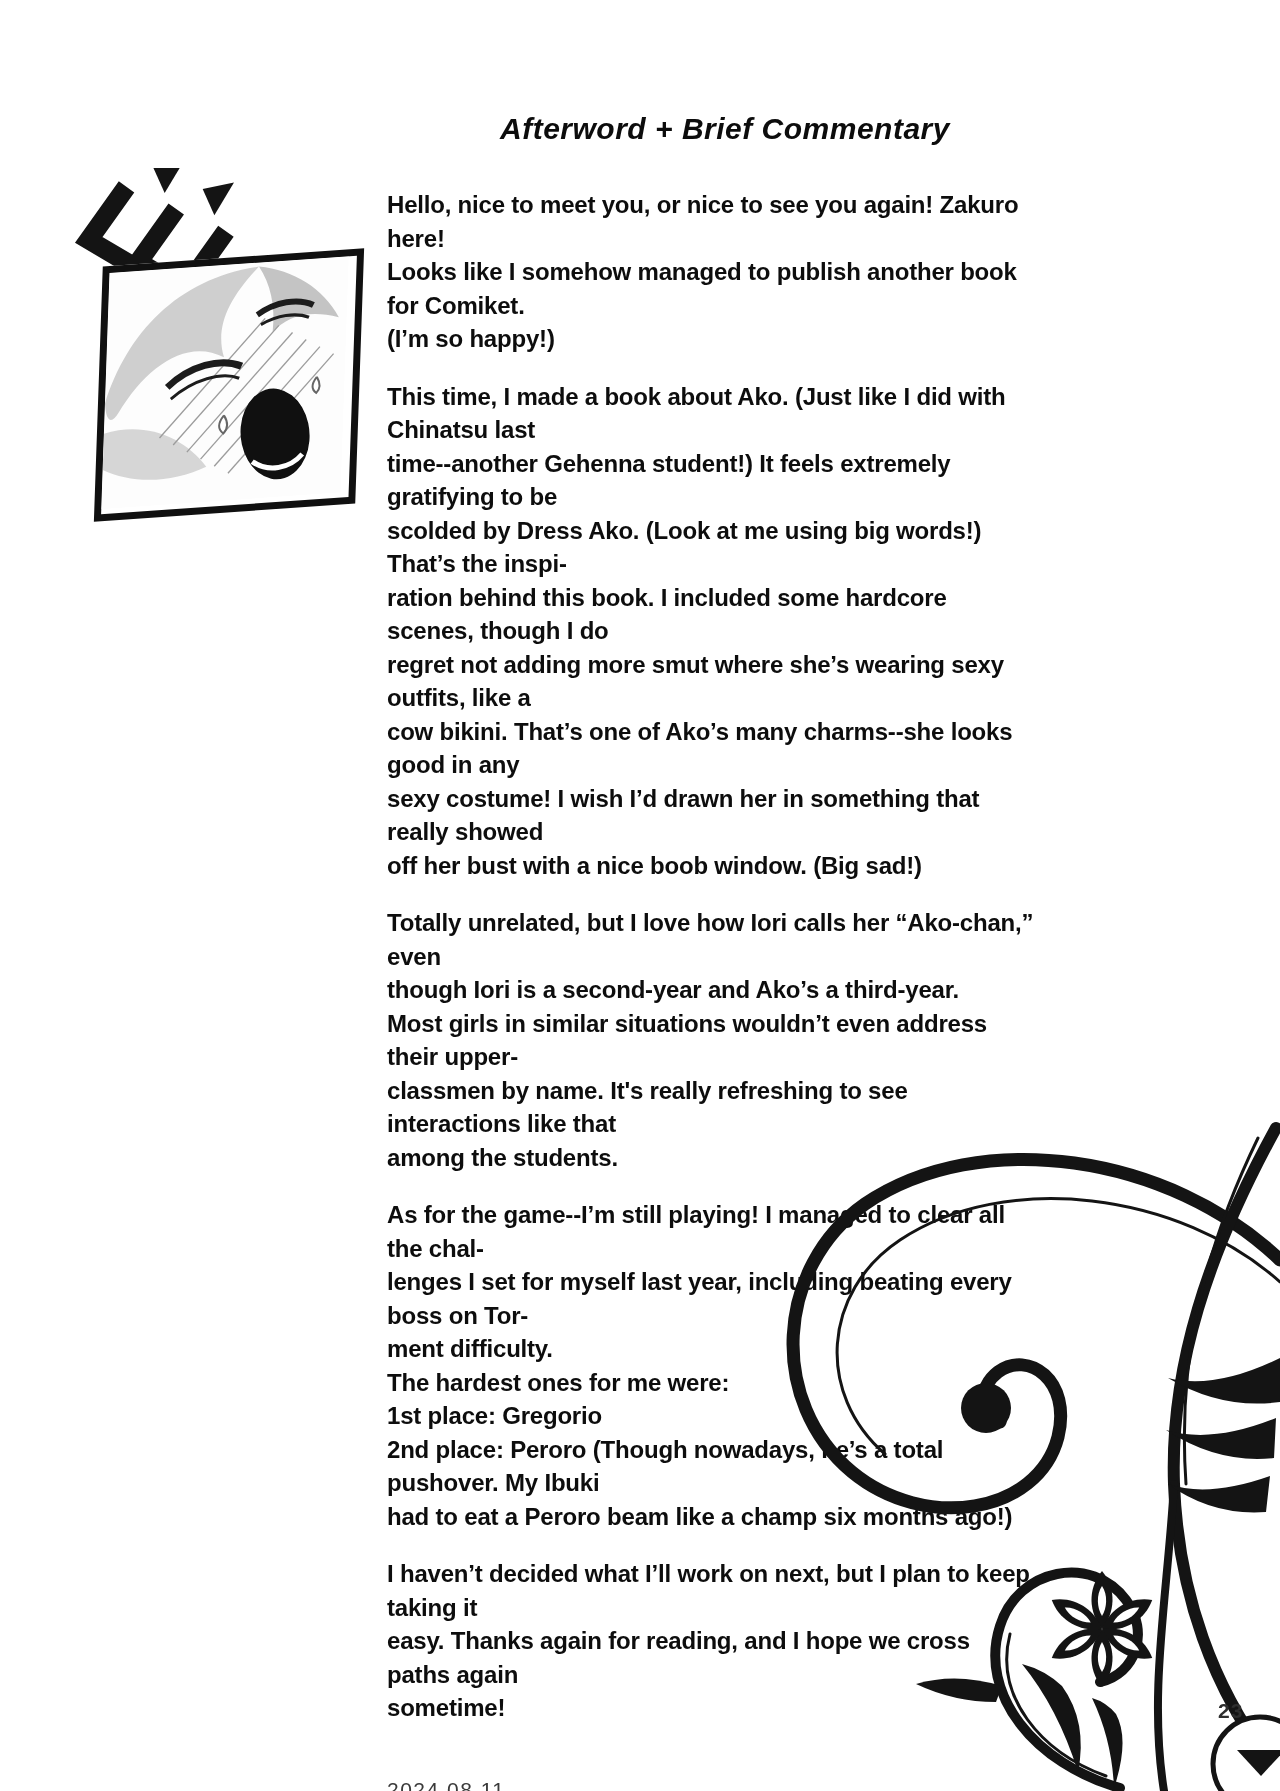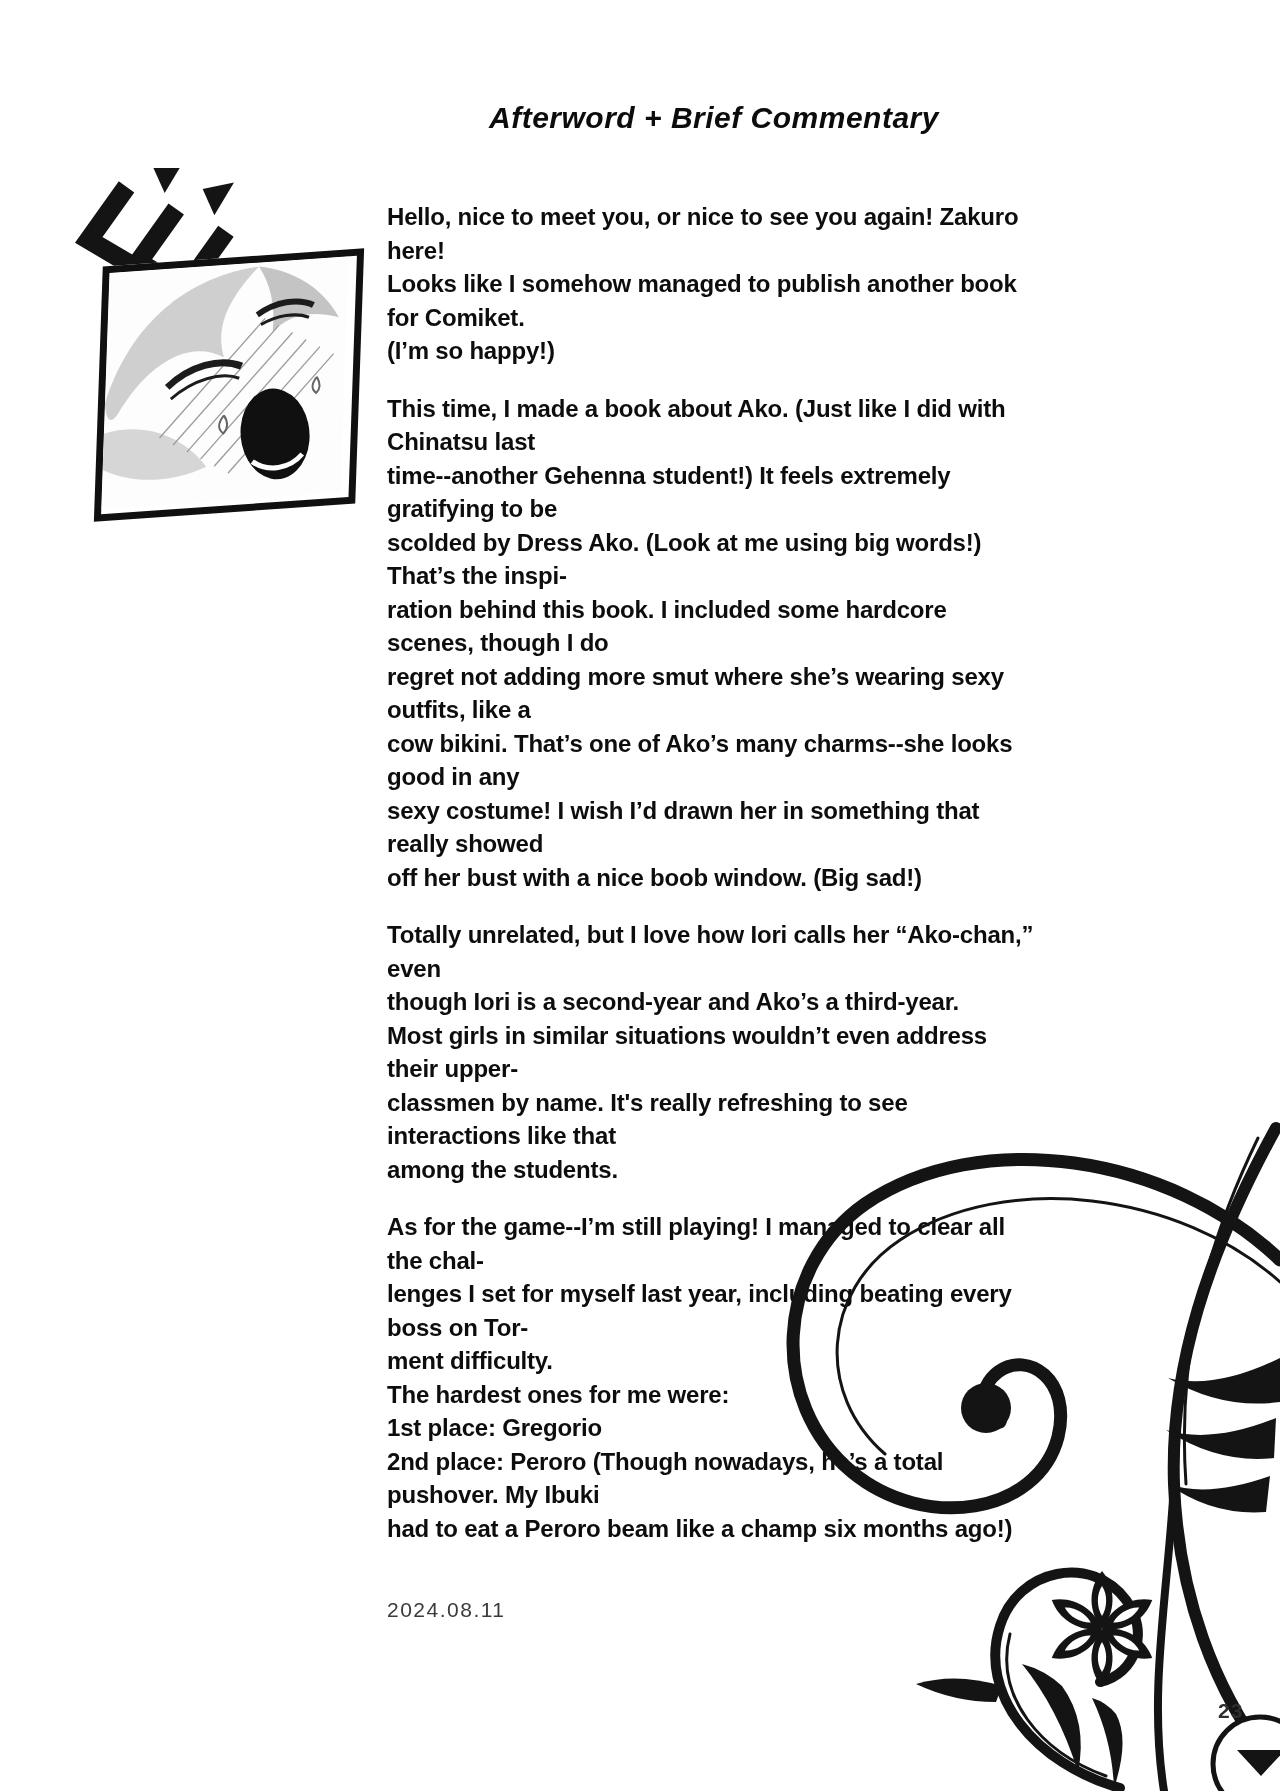--- a/index.html
+++ b/index.html
@@ -8,39 +8,39 @@
     width:1280px;height:1791px;
     margin:0 auto;
     background:#ffffff;
     overflow:hidden;
     font-family:"Liberation Sans",sans-serif;
     color:#0d0d0d;
   }
   .title{
     position:absolute;
     left:387px;top:100px;width:652px;
-    margin:1px;
+    margin:12px;
     text-align:center;
     font-size:30px;
     font-weight:bold;
     font-style:italic;
     letter-spacing:.5px;
     color:#0c0c0c;
     font-family:"Liberation Sans",sans-serif;
   }
   .textcol{
     position:absolute;
     left:387px;top:188px;width:652px;
     font-size:24px;
     font-weight:bold;
     line-height:33.5px;
     letter-spacing:-.2px;
     color:#0d0d0d;
   }
-  .textcol p{margin:12px 0 24px 0;white-space:pre-line;}
+  .textcol p{margin:0 0 24px 0;white-space:pre-line;}
   .credits{
     margin-top:12px;
     font-size:21px;
     font-weight:normal;
     line-height:27px;
     letter-spacing:1.5px;
     color:#3a3a3a;
     white-space:pre-line;
   }
   .credits div{margin:0;}
@@ -129,20 +129,23 @@
 Most girls in similar situations wouldn’t even address their upper-
 classmen by name. It's really refreshing to see interactions like that
 among the students.</p>
     <p>As for the game--I’m still playing! I managed to clear all the chal-
 lenges I set for myself last year, including beating every boss on Tor-
 ment difficulty.
 The hardest ones for me were:
 1st place: Gregorio
 2nd place: Peroro (Though nowadays, he’s a total pushover. My Ibuki
 had to eat a Peroro beam like a champ six months ago!)</p>
+    <p>I haven’t decided what I’ll work on next, but I plan to keep taking it
+easy. Thanks again for reading, and I hope we cross paths again
+sometime!</p>
     <div class="credits">
       <div>2024.08.11</div>
       
       
     </div>
   </div>
 
   <svg class="flourish" width="540" height="679" viewBox="0 0 540 679">
     <g stroke="#141414" fill="none" stroke-linecap="round">
       <path d="M540 148 C430 42 240 14 125 92 C35 155 28 290 112 360 C185 420 298 402 318 325 C332 268 288 238 258 260 C237 276 240 304 260 310" stroke-width="13"></path>

